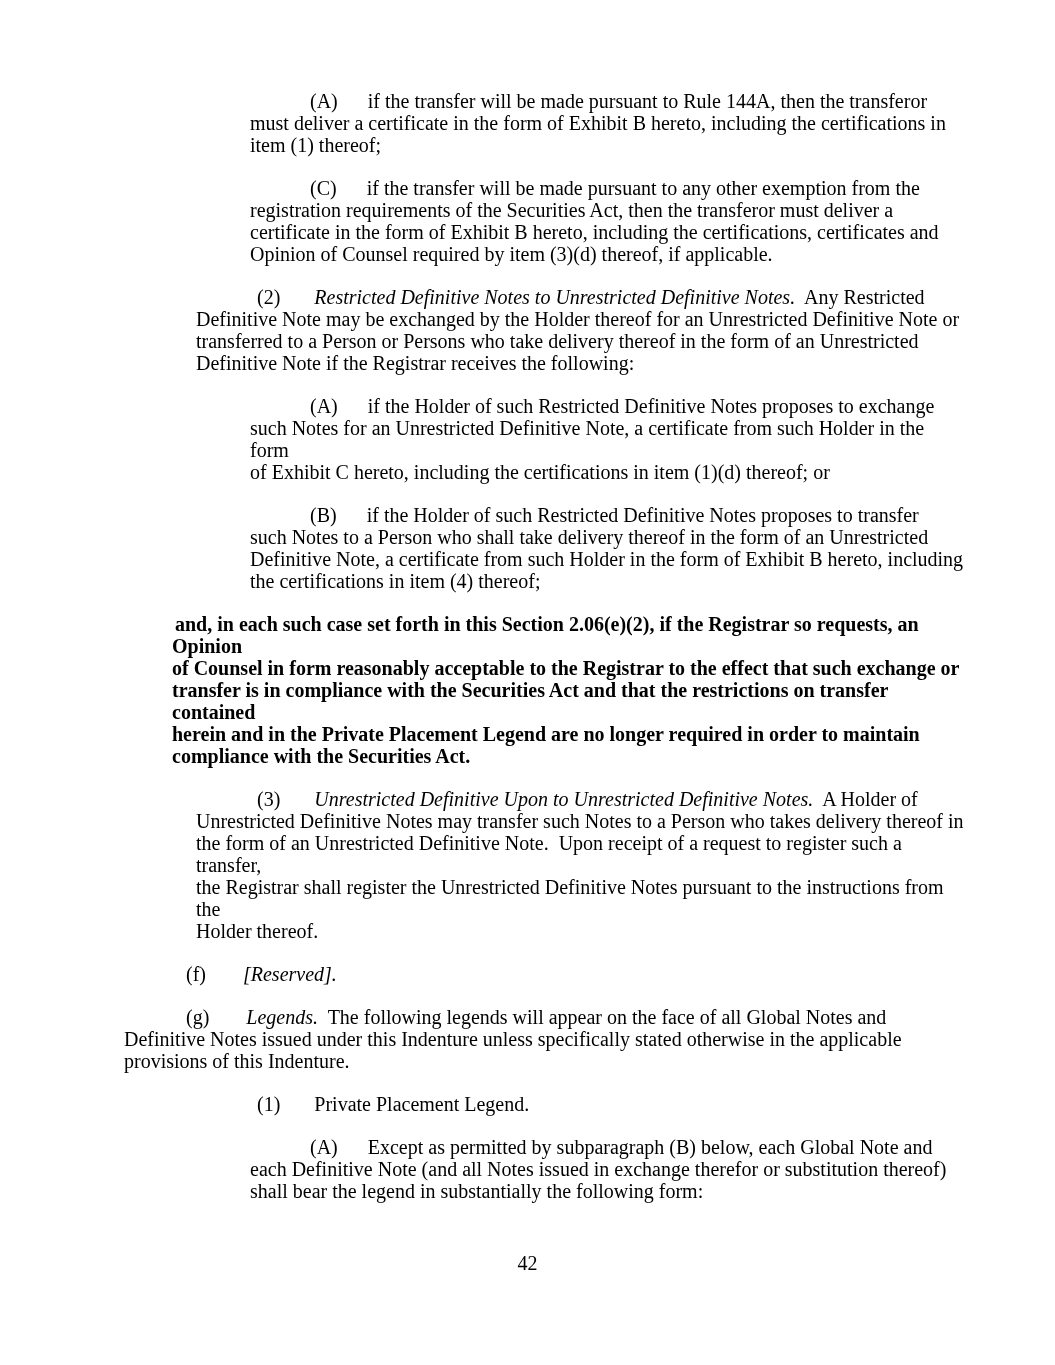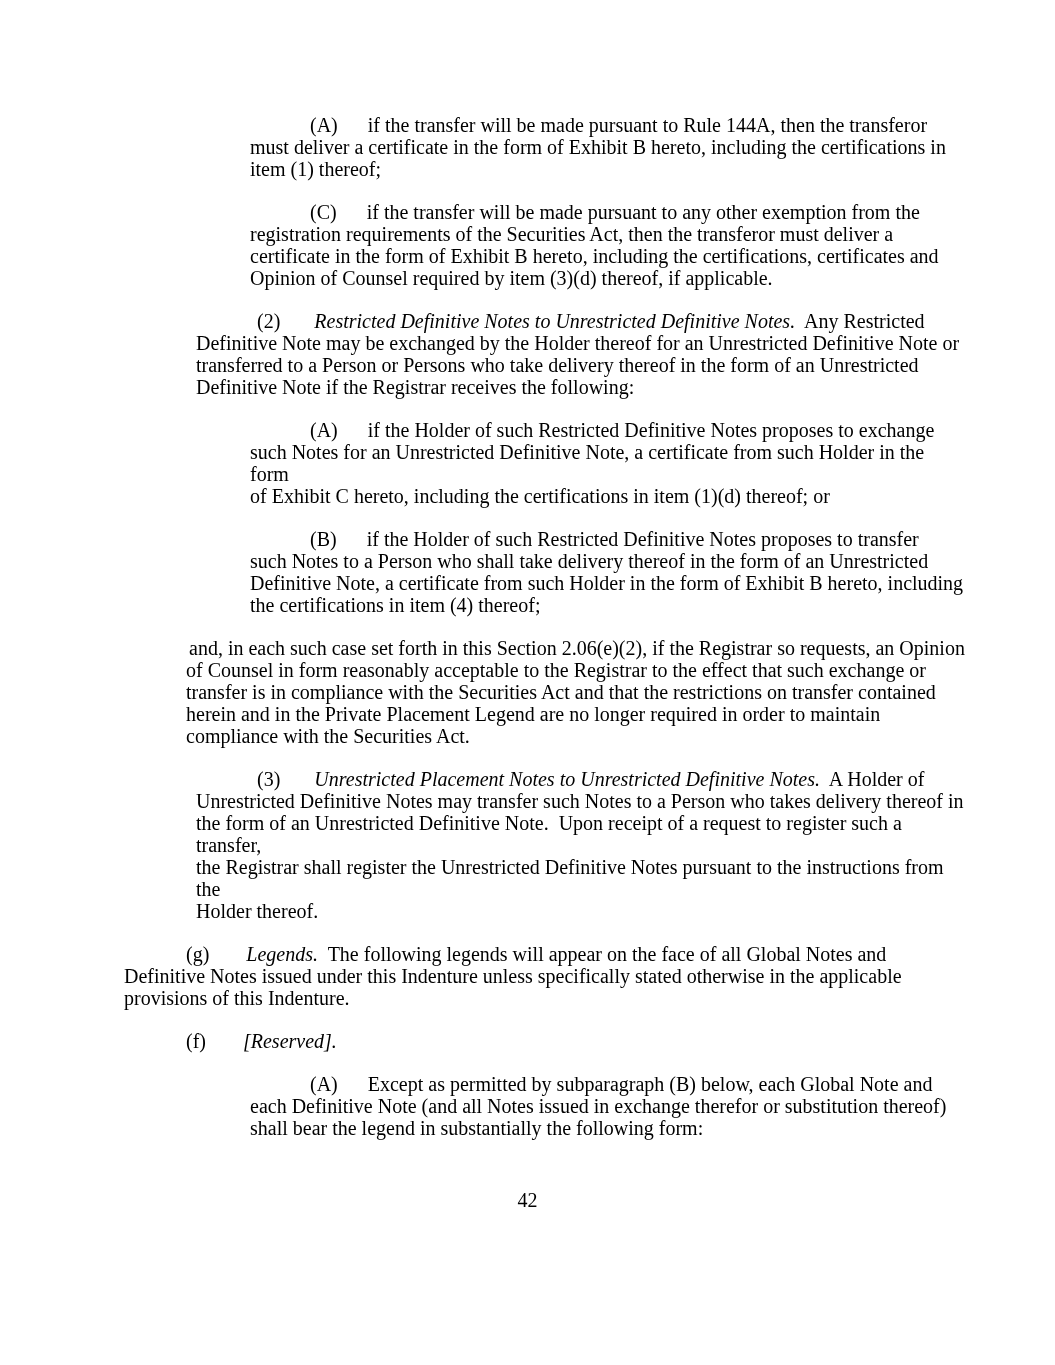--- a/index.html
+++ b/index.html
@@ -11,35 +11,35 @@
     width: 1055px;
     height: 1365px;
     overflow: hidden;
     font-family: "Liberation Serif", "DejaVu Serif", serif;
     color: #000000;
   }
   .page {
     box-sizing: border-box;
     width: 1055px;
     height: 1365px;
-    padding: 114px 90px 0 124px;
+    padding: 90px 90px 0 124px;
     background: #ffffff;
   }
   .para {
     white-space: pre-line;        
     font-size: 20px;
     line-height: 22px;
     margin: 0 0 21px 0;
     text-align: left;
   }
   
   .p-sub    { margin-left: 126px; text-indent: 60px; }  
   .p-num    { margin-left: 72px;  text-indent: 61px; }  
   .p-letter { margin-left: 0;     text-indent: 62px; }  
-  .p-flush  { margin-left: 62px;  text-indent: 3px;  }  
+  .p-flush  { margin-left: 48px;  text-indent: 3px; font-weight: bold;  }  
   .tab { display: inline-block; }
   .p-sub    .tab { width: 30px; }
   .p-num    .tab { width: 34px; }
   .p-letter .tab { width: 37px; }
   em { font-style: italic; }
   .footer {
     margin: 50px -90px 0 -124px;   
     text-align: center;
     font-size: 20px;
     line-height: 22px;
@@ -72,31 +72,32 @@
 such Notes to a Person who shall take delivery thereof in the form of an Unrestricted
 Definitive Note, a certificate from such Holder in the form of Exhibit B hereto, including
 the certifications in item (4) thereof;</span></div>
 
   <div class="para p-flush"><span>and, in each such case set forth in this Section 2.06(e)(2), if the Registrar so requests, an Opinion
 of Counsel in form reasonably acceptable to the Registrar to the effect that such exchange or
 transfer is in compliance with the Securities Act and that the restrictions on transfer contained
 herein and in the Private Placement Legend are no longer required in order to maintain
 compliance with the Securities Act.</span></div>
 
-  <div class="para p-num"><span class="label">(3)</span><span class="tab"></span><em>Unrestricted Placement Notes to Unrestricted Definitive Notes.</em><span>&nbsp; A Holder of
+  <div class="para p-num"><span class="label">(3)</span><span class="tab"></span><em>Unrestricted Definitive Upon to Unrestricted Definitive Notes.</em><span>&nbsp; A Holder of
 Unrestricted Definitive Notes may transfer such Notes to a Person who takes delivery thereof in
 the form of an Unrestricted Definitive Note.&nbsp; Upon receipt of a request to register such a transfer,
 the Registrar shall register the Unrestricted Definitive Notes pursuant to the instructions from the
 Holder thereof.</span></div>
 
+  <div class="para p-letter"><span class="label">(f)</span><span class="tab"></span><em>[Reserved].</em></div>
+
   <div class="para p-letter"><span class="label">(g)</span><span class="tab"></span><em>Legends.</em><span>&nbsp; The following legends will appear on the face of all Global Notes and
 Definitive Notes issued under this Indenture unless specifically stated otherwise in the applicable
 provisions of this Indenture.</span></div>
 
-  <div class="para p-letter"><span class="label">(f)</span><span class="tab"></span><em>[Reserved].</em></div>
-
+  <div class="para p-num"><span class="label">(1)</span><span class="tab"></span><span>Private Placement Legend.</span></div>
 
   <div class="para p-sub"><span class="label">(A)</span><span class="tab"></span><span>Except as permitted by subparagraph (B) below, each Global Note and
 each Definitive Note (and all Notes issued in exchange therefor or substitution thereof)
 shall bear the legend in substantially the following form:</span></div>
 
   <div class="footer"><span>42</span></div>
 </div>
 
 </body></html>

